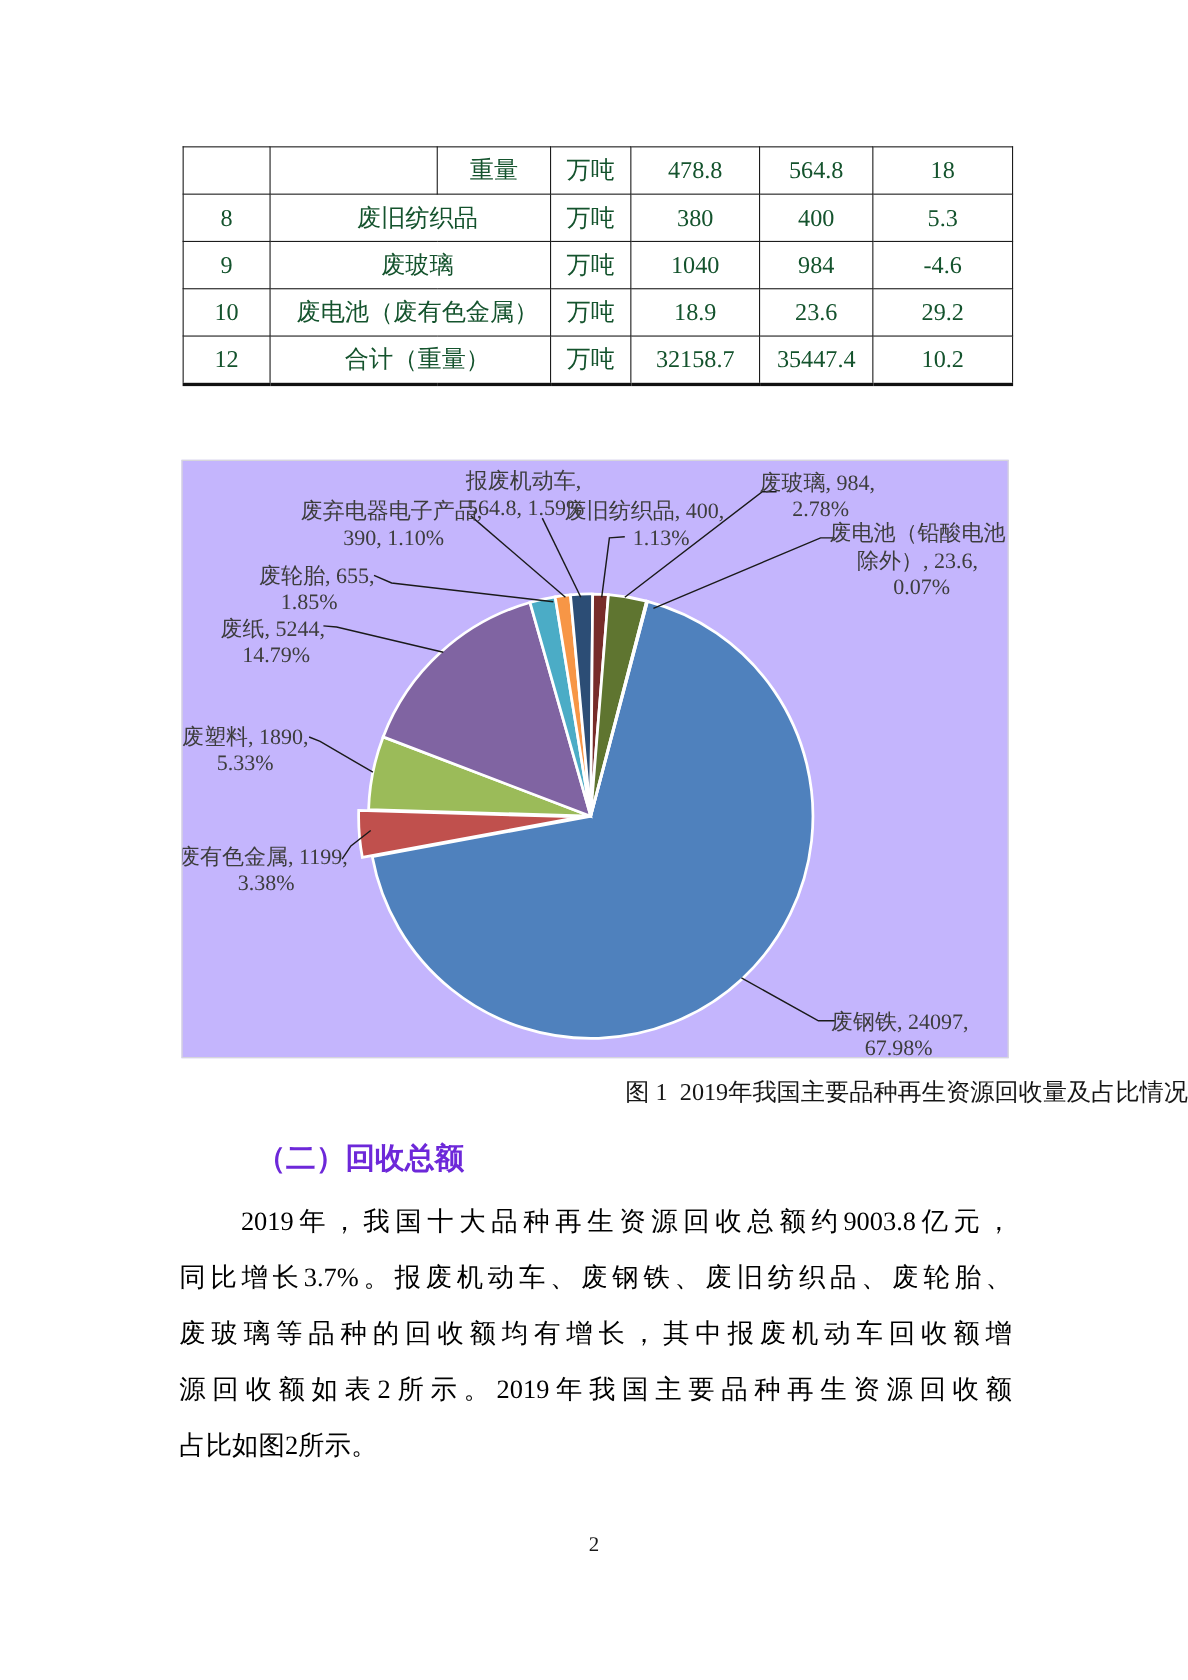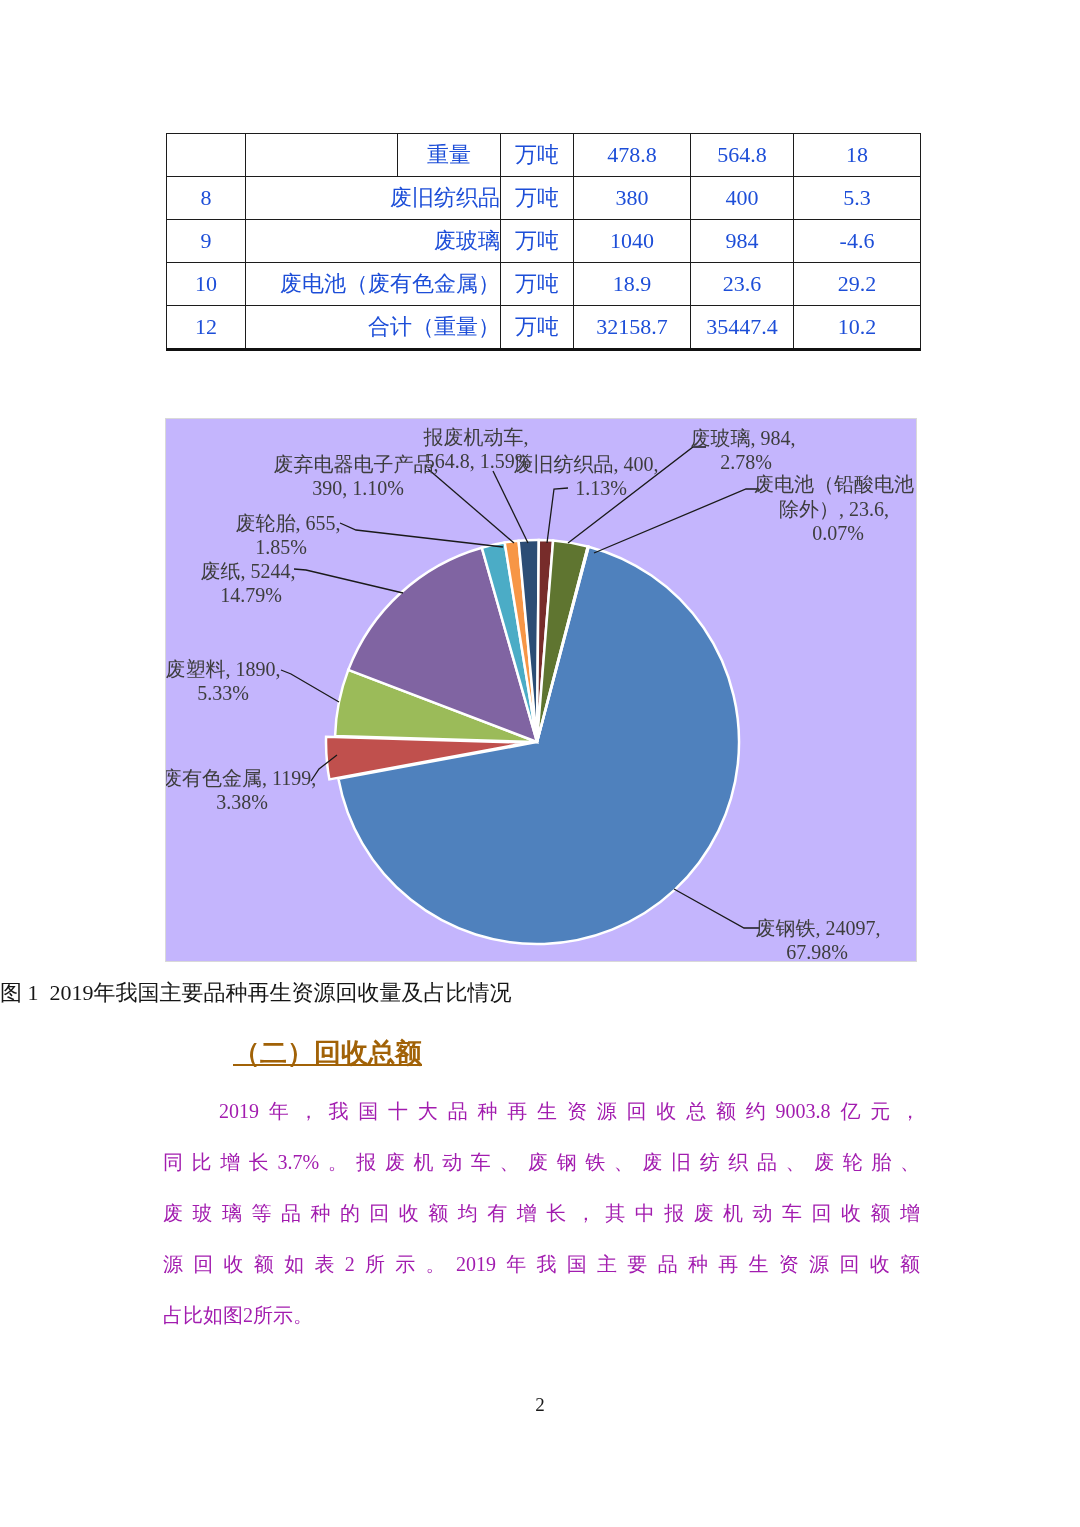--- a/index.html
+++ b/index.html
@@ -4,52 +4,51 @@
 <style>
   html,body{margin:0;padding:0;background:#fff;}
   .page{
     position:relative;width:1080px;height:1527px;background:#ffffff;overflow:hidden;
     font-family:"Liberation Serif","DejaVu Serif",serif;color:#111;
   }
   
   table.data-table{
     position:absolute;left:166px;top:133px;width:754px;
     border-collapse:collapse;table-layout:fixed;
-    font-size:22px;color:#1d4ed8;
+    font-size:22px;color:#14532d;
   }
   table.data-table td{
     border:1px solid #1c1c1c;height:42px;padding:0;
     text-align:center;vertical-align:middle;overflow:hidden;white-space:nowrap;
   }
   table.data-table tr.last-row td{border-bottom:3px solid #111;}
-  table.data-table td.name{ text-align:right;padding-left:13px;}
+  table.data-table td.name{ text-align:center;padding-left:13px;}
   
   .chart-box{
     position:absolute;left:165px;top:418px;width:750px;height:542px;
     border:1px solid #d9d9d9;background:#c4b5fd;
   }
   .chart-box svg{display:block;}
   .chart-box text{
     font-family:"Liberation Serif","DejaVu Serif",serif;
     font-size:20px;fill:#3d3d3d;
   }
   .chart-box polyline{fill:none;stroke:#1a1a1a;stroke-width:1.3;}
   
   .caption{
-    position:absolute;left:0;top:978px;width:1080px;text-align:left;
+    position:absolute;left:0;top:978px;width:1080px;text-align:right;
     font-size:22px;color:#161616;white-space:pre;
   }
   .heading{
-    position:absolute;left:233px;top:1035px;font-size:27px;font-weight:700;color:#a16207;
+    position:absolute;left:233px;top:1035px;font-size:27px;font-weight:700;color:#6d28d9;
     white-space:pre;
-    text-decoration:underline;
   }
   .para{position:absolute;left:163px;top:1086px;width:757px;}
   .para .line{
-    height:51px;line-height:51px;font-size:20px;color:#a21caf;
+    height:51px;line-height:51px;font-size:24px;color:#000000;
     white-space:nowrap;text-align:justify;text-align-last:justify;text-justify:inter-character;
   }
   .para .line.first{text-indent:56px;}
   .para .line.last{text-align-last:left;}
   .page-num{
     position:absolute;left:0;top:1394px;width:1080px;text-align:center;
     font-size:19px;color:#1a1a1a;
   }
 </style>
 </head>

